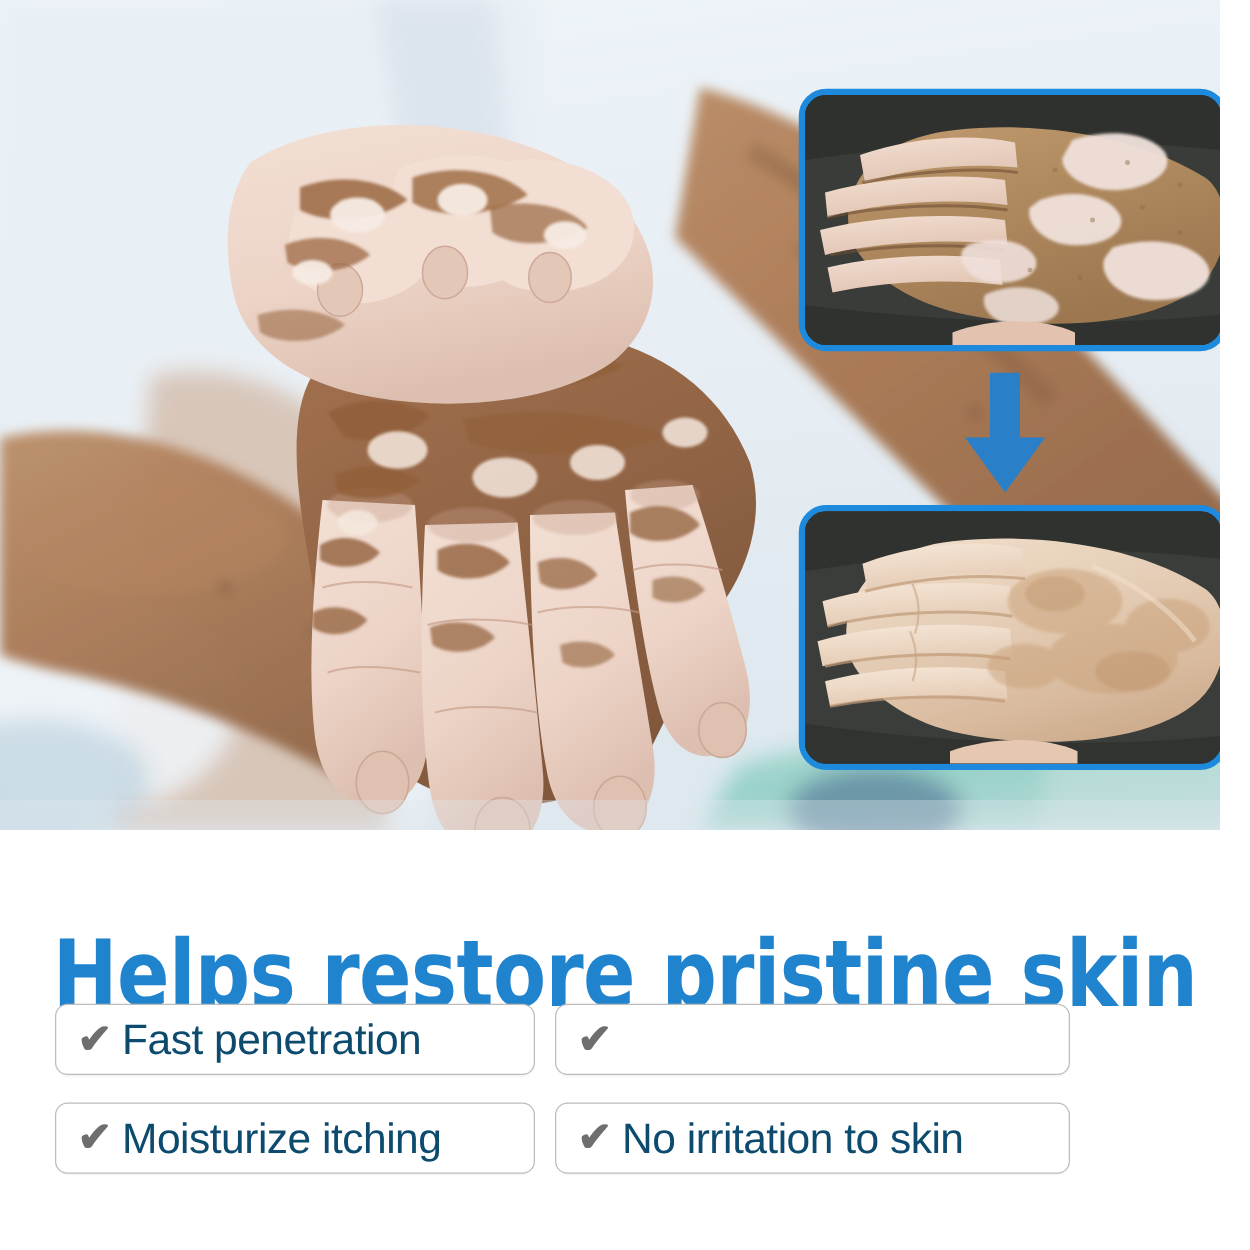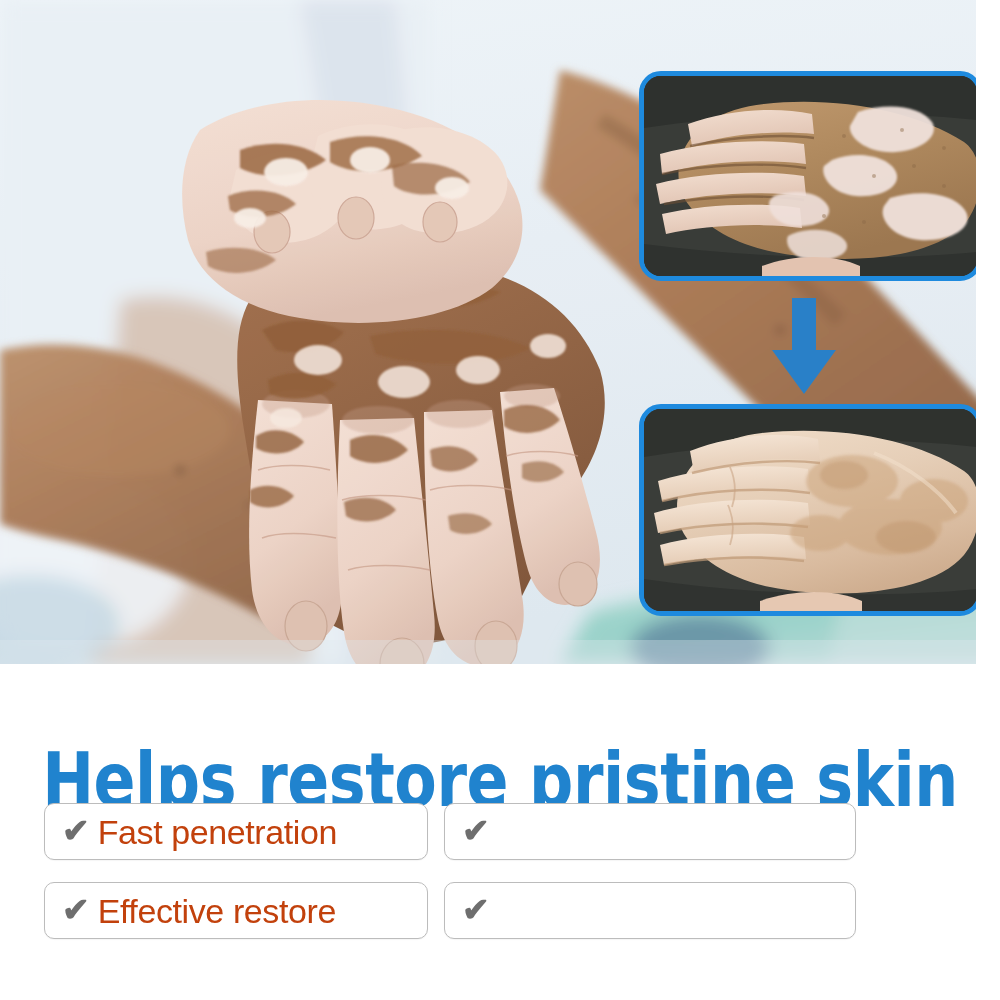--- a/index.html
+++ b/index.html
@@ -91,21 +91,21 @@
   .feature-check {
     color: #6e6e6e;
     font-size: 33px;
     line-height: 1;
     font-weight: 700;
     margin-right: 8px;
     margin-top: -3px;
     flex: 0 0 auto;
   }
   .feature-label {
-    color: #c2410c;
+    color: #0c4a6e;
     font-family: "Liberation Sans", sans-serif;
     font-size: 34px;
     line-height: 1;
     letter-spacing: -0.4px;
     white-space: nowrap;
   }
 </style>
 </head>
 <body>
 
@@ -422,22 +422,23 @@
       <span class="feature-check">✔</span>
       <span class="feature-label">Fast penetration</span>
     </div>
 
     <div class="feature-box">
       <span class="feature-check">✔</span>
     </div>
 
     <div class="feature-box">
       <span class="feature-check">✔</span>
-      <span class="feature-label">Effective restore</span>
+      <span class="feature-label">Moisturize itching</span>
     </div>
 
     <div class="feature-box">
       <span class="feature-check">✔</span>
+      <span class="feature-label">No irritation to skin</span>
     </div>
 
   </div>
 
 </div>
 
 </body></html>

